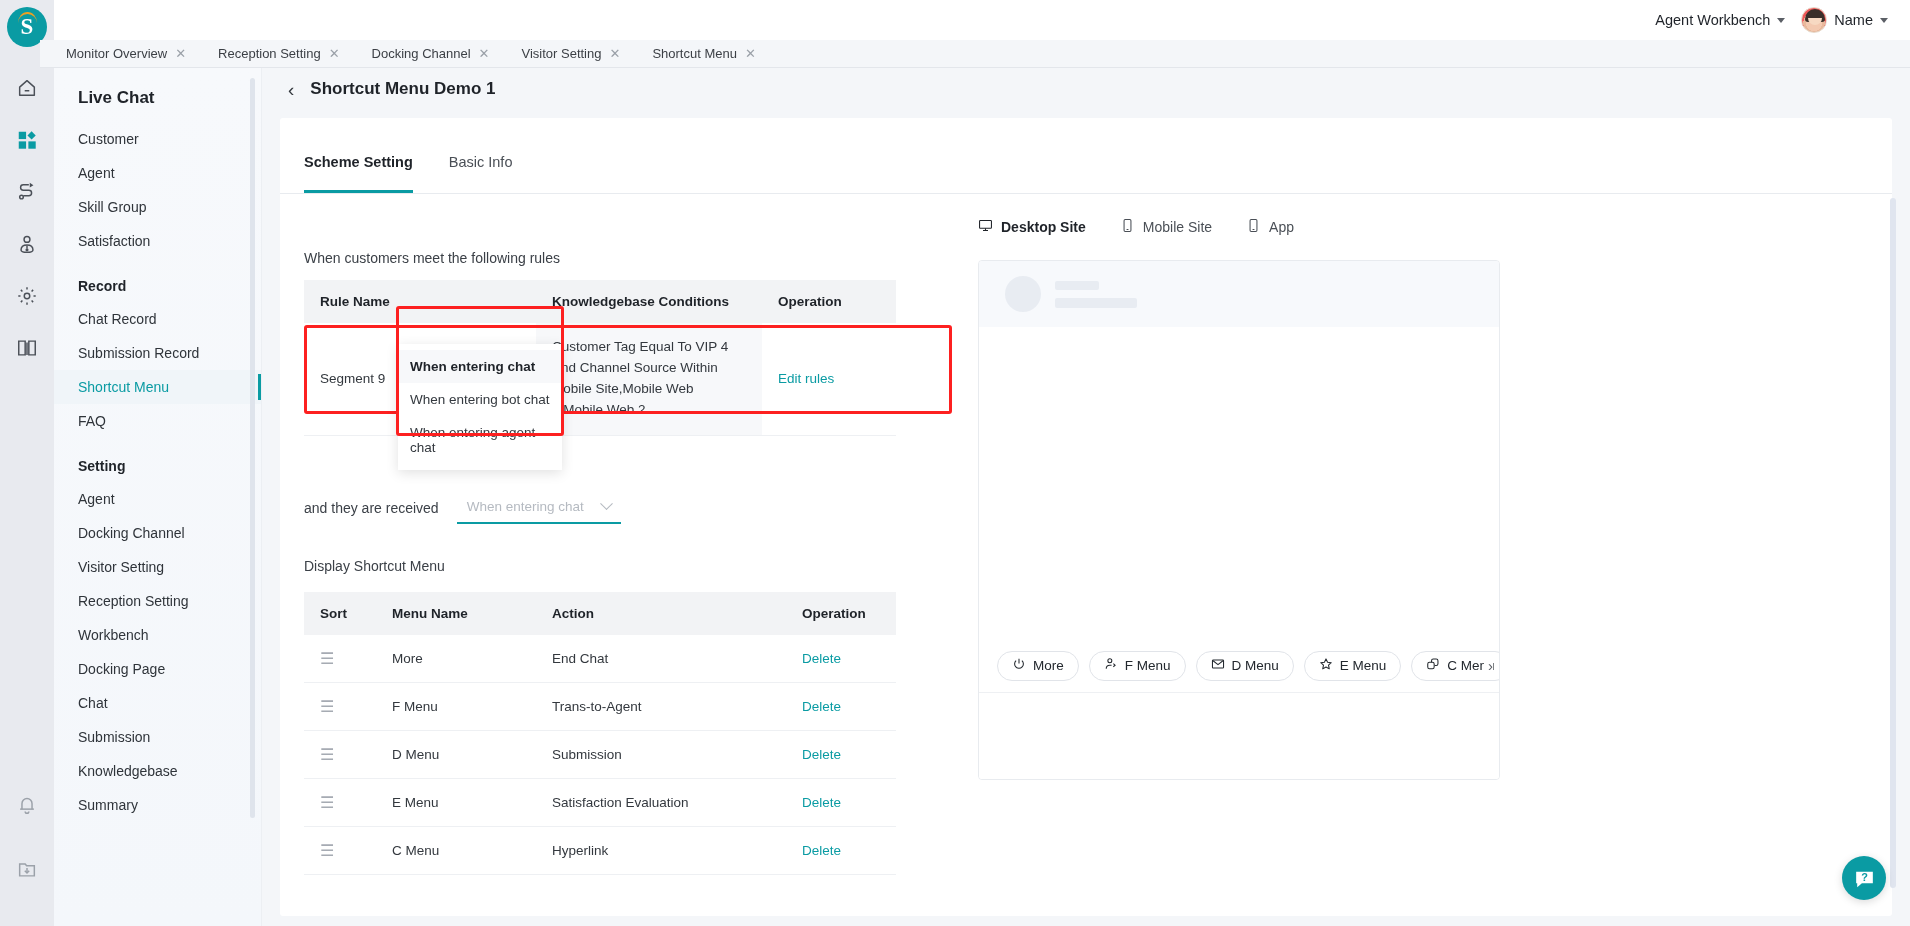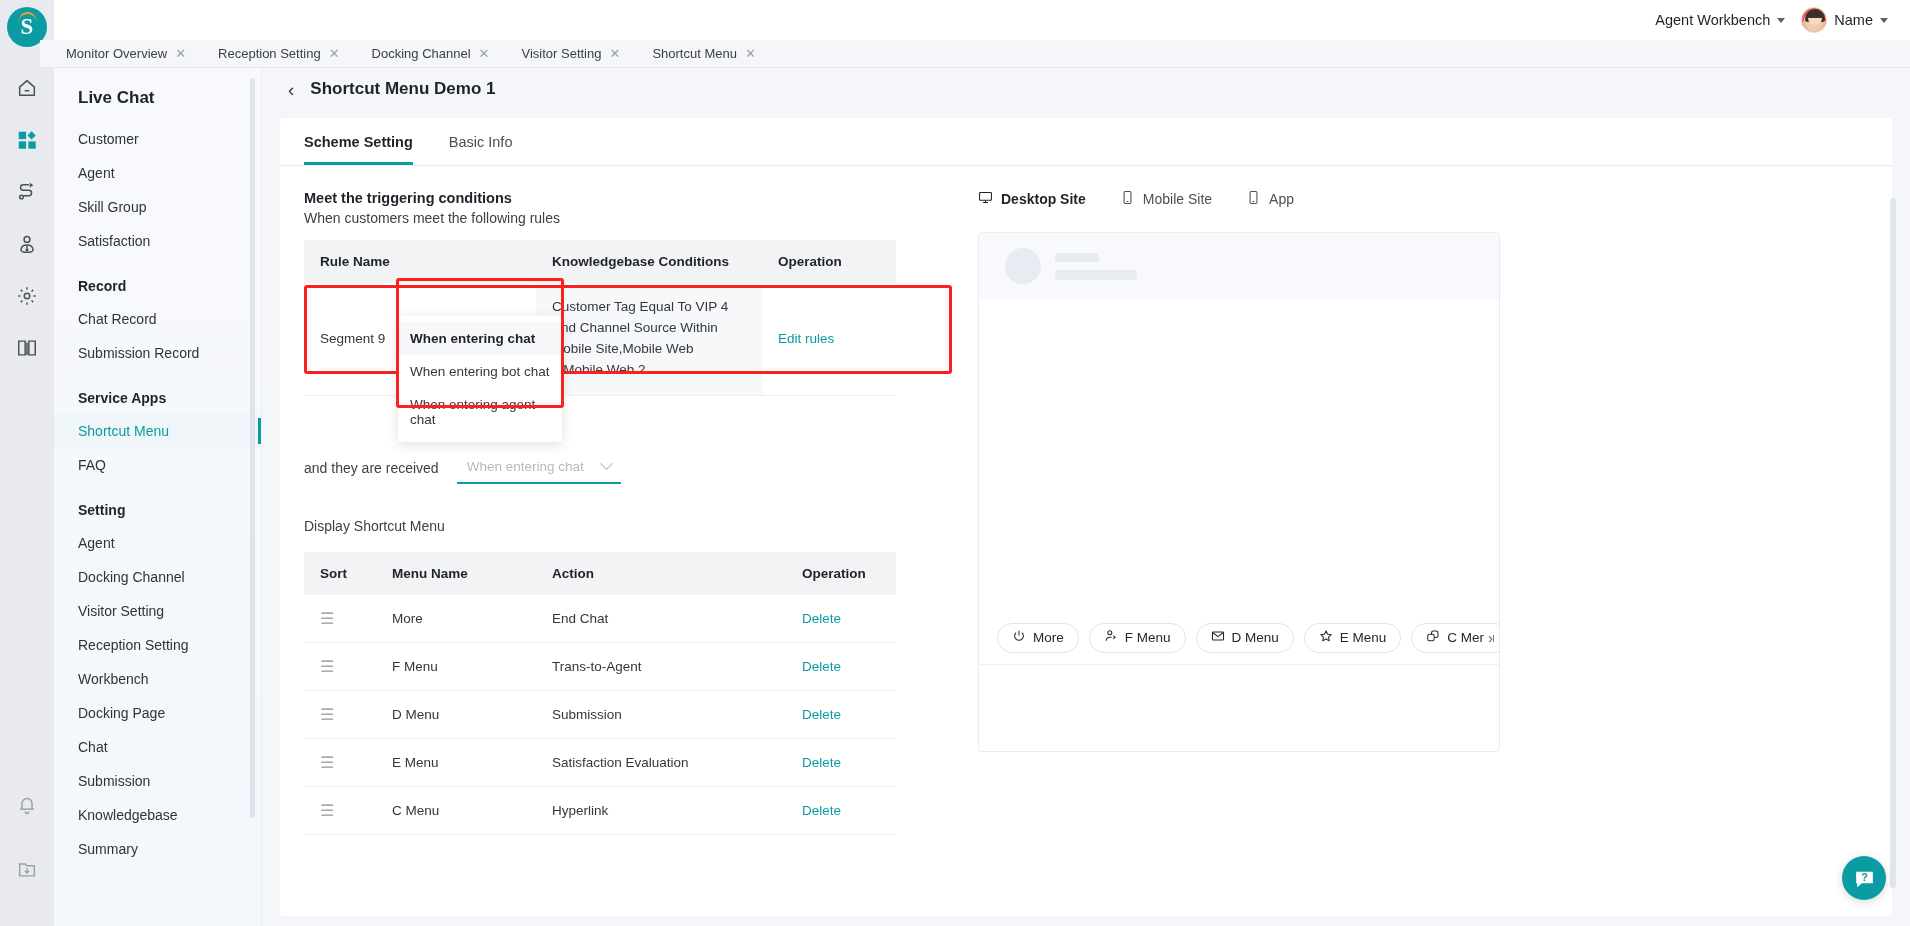--- a/index.html
+++ b/index.html
@@ -91,27 +91,27 @@
     height: 42px; display: flex; align-items: center; gap: 16px;
     padding-left: 26px; background: #f4f6f9;
   }
   .back-chev { font-size: 19px; color: #33383e; cursor: pointer; line-height: 1; }
   .page-title { font-size: 17px; font-weight: bold; }
   .card {
     position: absolute; left: 18px; right: 18px; top: 50px; bottom: 10px;
     background: #fff; border-radius: 3px; overflow: hidden;
   }
   .subtabs { display: flex; gap: 36px; padding: 16px 0 0 24px; border-bottom: 1px solid #e8ebef; }
-  .subtab { font-size: 14.5px; color: #4a4f56; padding-bottom: 12px; cursor: pointer; }
+  .subtab { font-size: 14.5px; color: #4a4f56; padding-bottom: 20px; cursor: pointer; margin-top: 20px; }
   .subtab.active { color: #1f2329; font-weight: bold; border-bottom: 3px solid #0a9ba3; }
 
   .body-cols { display: flex; }
   .left-col { width: 680px; padding: 24px 0 0 24px; position: relative; }
   .sec-title { font-size: 14.5px; font-weight: bold; color: #1f2329; }
-  .sec-sub { font-size: 14px; color: #3b4047; margin-top: 4px; }
+  .sec-sub { font-size: 14px; color: #3b4047; margin-top: 32px; }
 
   table.tbl { width: 592px; border-collapse: collapse; margin-top: 14px; }
   table.tbl th {
     background: #f2f3f5; text-align: left; font-size: 13.5px; font-weight: bold;
     color: #1f2329; padding: 14px 16px;
   }
   table.tbl td { font-size: 13.5px; color: #33383e; padding: 14px 16px; border-bottom: 1px solid #eef0f3; vertical-align: middle; }
   .cond-cell { background: #f7f8fa; line-height: 1.55; }
   .link { color: #0a9ba3; cursor: pointer; }
 
@@ -294,21 +294,20 @@
 
     <div class="nav-item">Customer</div>
     <div class="nav-item">Agent</div>
     <div class="nav-item">Skill Group</div>
     <div class="nav-item">Satisfaction</div>
 
     <div class="nav-group">Record</div>
     <div class="nav-item">Chat Record</div>
     <div class="nav-item">Submission Record</div>
 
-    <div class="nav-group">Service Apps</div>
     <div class="nav-item active">Shortcut Menu</div>
     <div class="nav-item">FAQ</div>
 
     <div class="nav-group">Setting</div>
     <div class="nav-item">Agent</div>
     <div class="nav-item">Docking Channel</div>
     <div class="nav-item">Visitor Setting</div>
     <div class="nav-item">Reception Setting</div>
     <div class="nav-item">Workbench</div>
     <div class="nav-item">Docking Page</div>
@@ -331,21 +330,20 @@
 
       <div class="subtabs">
         <div class="subtab active">Scheme Setting</div>
         <div class="subtab">Basic Info</div>
       </div>
 
       <div class="body-cols">
 
         <div class="left-col">
 
-          <div class="sec-title">Meet the triggering conditions</div>
           <div class="sec-sub">When customers meet the following rules</div>
 
           <div class="rules-wrap">
             <table class="tbl">
               <thead>
                 <tr>
                   <th style="width:232px">Rule Name</th>
                   <th style="width:226px">Knowledgebase Conditions</th>
                   <th>Operation</th>
                 </tr>

